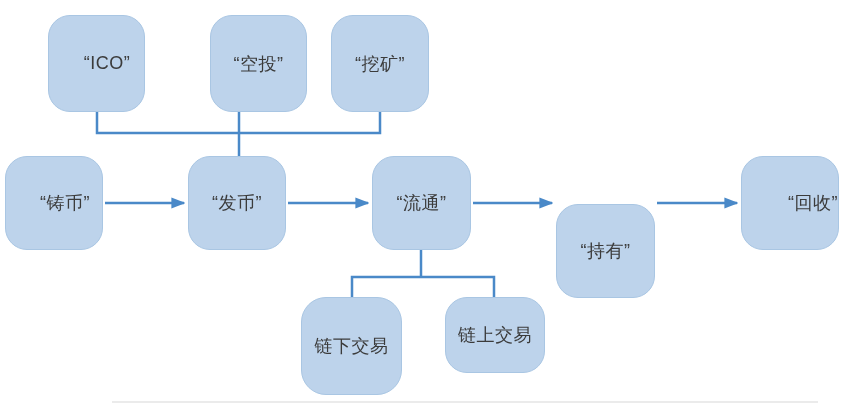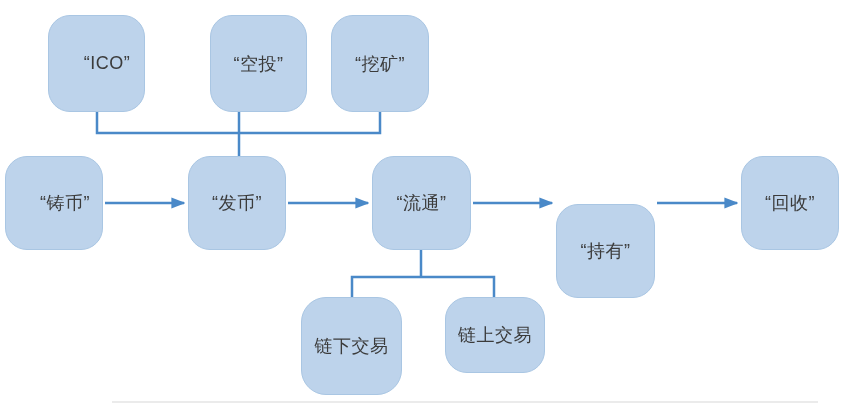--- a/index.html
+++ b/index.html
@@ -40,21 +40,21 @@
   }
   
   .n-ico        { left: 48px;  top: 15px;  width: 97px;  height: 97px; padding-left: 21px; }
   .n-airdrop    { left: 190px; top: 15px;  width: 97px;  height: 97px; margin-left: 20px; }
   .n-mining     { left: 331px; top: 15px;  width: 98px;  height: 97px; }
   
   .n-minting    { left: 5px;   top: 156px; width: 98px;  height: 94px; padding-left: 22px; }
   .n-issuance   { left: 188px; top: 156px; width: 98px;  height: 94px; }
   .n-circulation{ left: 372px; top: 156px; width: 99px;  height: 94px; }
   .n-holding    { left: 556px; top: 156px; width: 99px;  height: 94px; margin-top: 48px; }
-  .n-recycle    { left: 741px; top: 156px; width: 98px;  height: 94px; }
+  .n-recycle    { left: 741px; top: 156px; width: 98px;  height: 94px; justify-content: flex-end; }
   
   .n-offchain   { left: 301px; top: 297px; width: 101px; height: 98px; border-radius: 25px; }
   .n-onchain    { left: 445px; top: 297px; width: 100px; height: 76px; }
 
   .bottom-rule {
     position: absolute;
     left: 112px;
     top: 401px;
     width: 706px;
     height: 2px;

